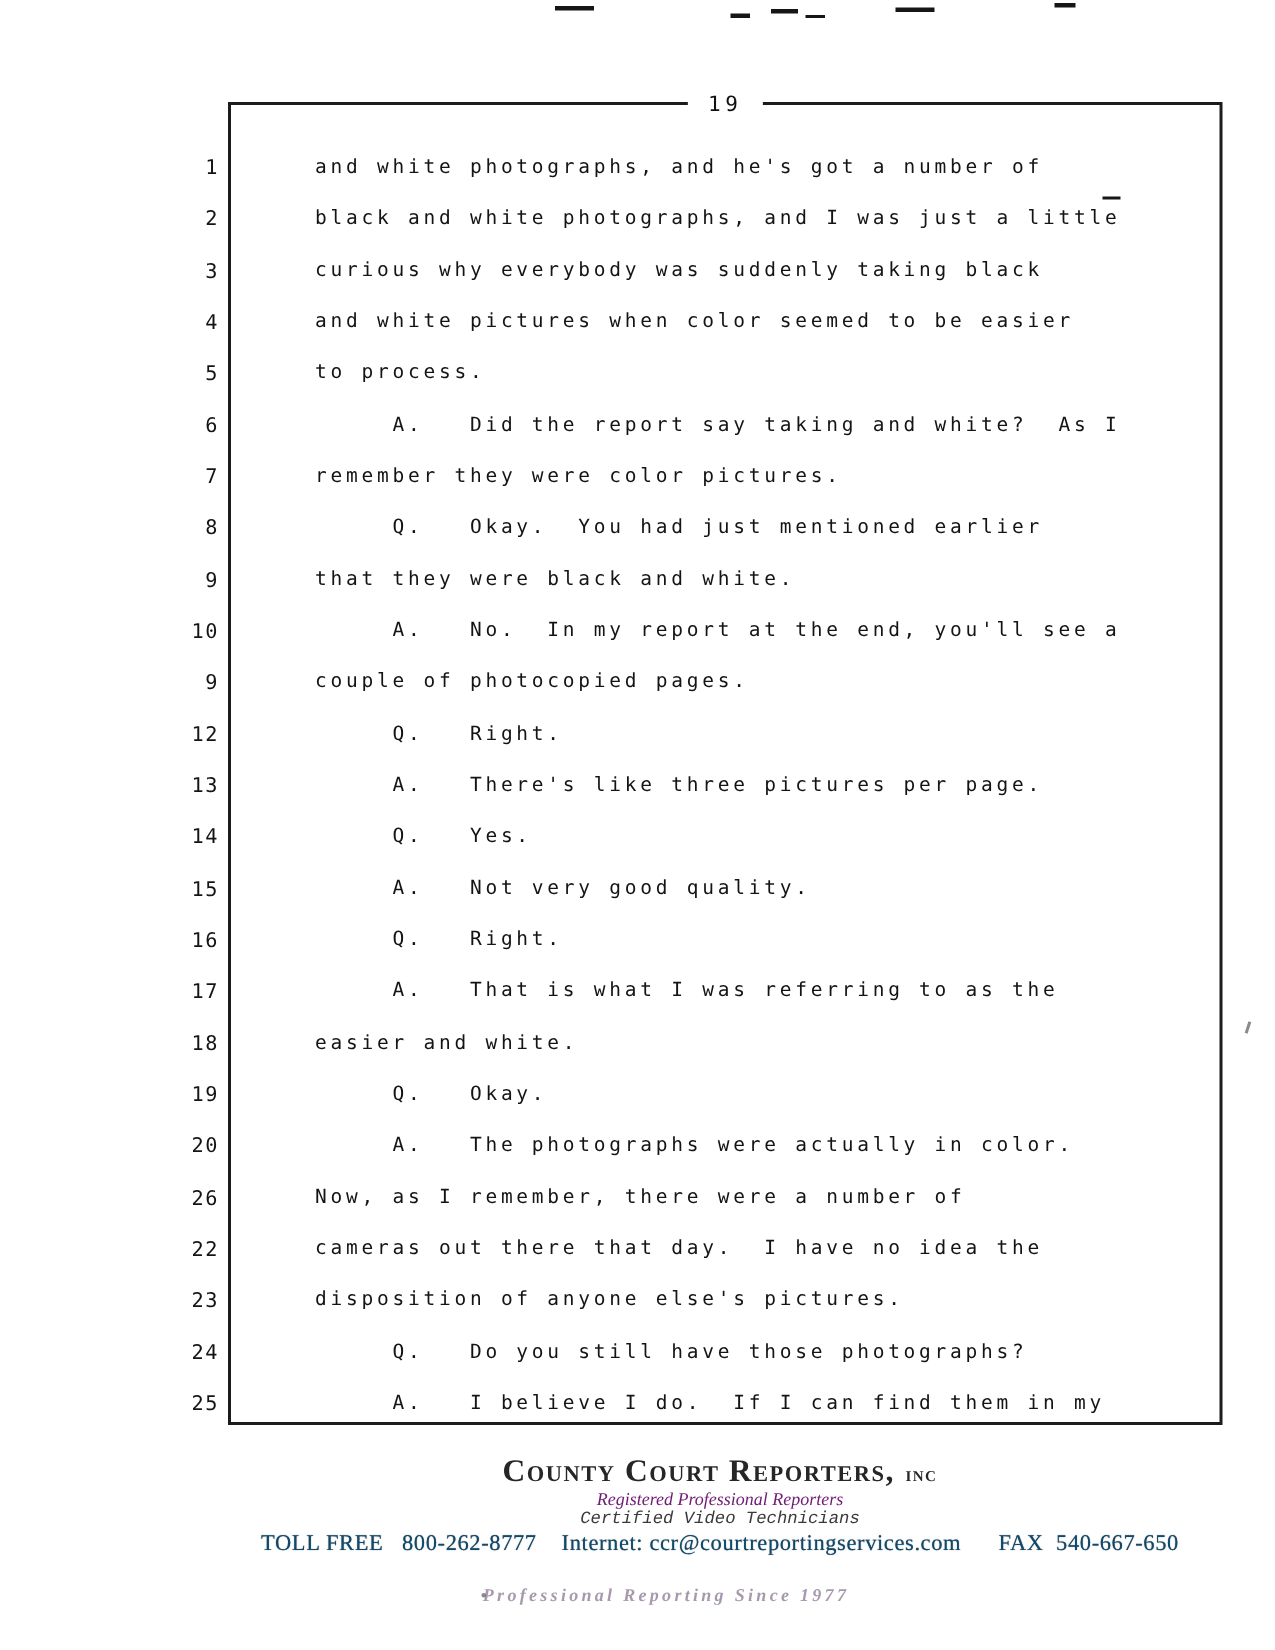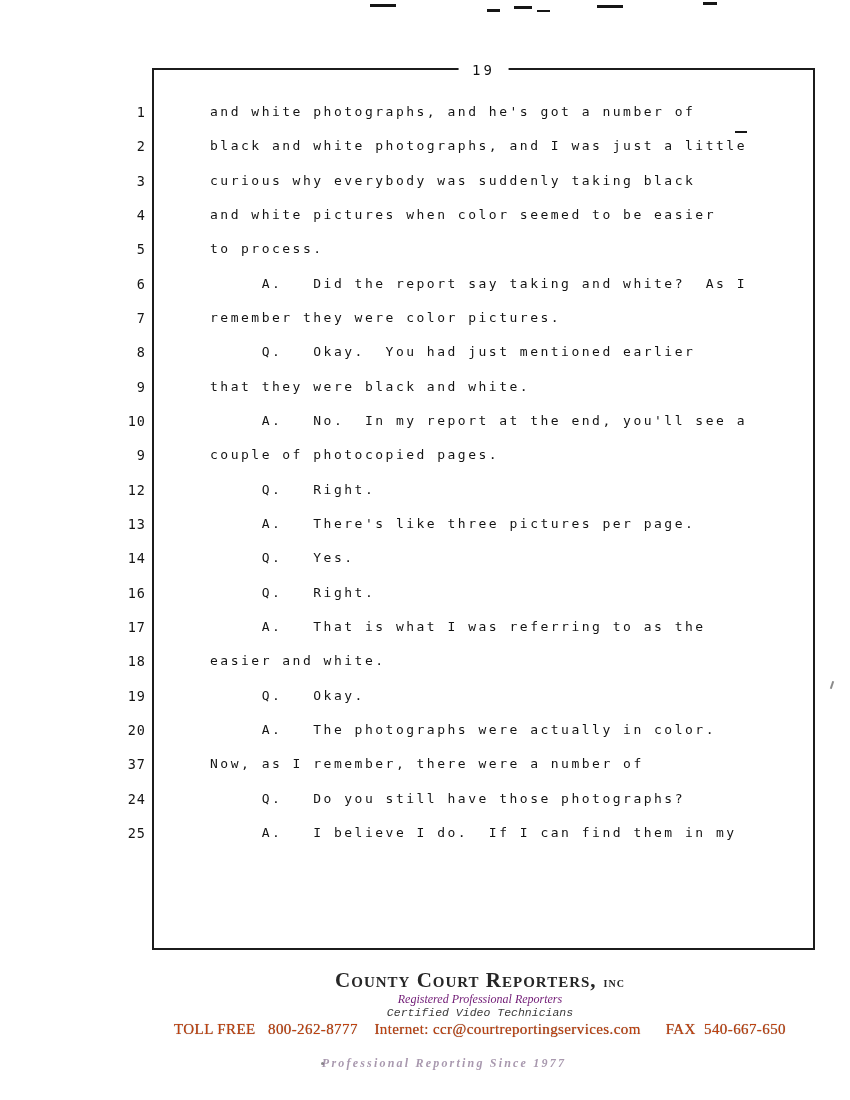--- a/index.html
+++ b/index.html
@@ -107,21 +107,21 @@
     font-family: Liberation Mono, monospace;
     font-style: italic;
     font-size: 11.5px;
     color: #3a3a3a;
   }
   .contact {
     top: 1021px;
     font-family: "Liberation Serif", serif;
     font-size: 15px;
     letter-spacing: 0.4px;
-    color: #c2410c;
+    color: #0c4a6e;
     white-space: pre;
     text-shadow: 0 0 0.7px rgba(70,65,65,0.8);
   }
   .bottom-note {
     position: absolute;
     left: 444px;
     top: 1056px;
     transform: translateX(-50%);
     font-family: "Liberation Serif", serif;
     font-style: italic;
@@ -217,20 +217,24 @@
     <div class="row">
       <span class="num">13</span>
       <span class="txt">     A.   There's like three pictures per page.</span>
     </div>
 
     <div class="row">
       <span class="num">14</span>
       <span class="txt">     Q.   Yes.</span>
     </div>
 
+    <div class="row">
+      <span class="num">15</span>
+      <span class="txt">     A.   Not very good quality.</span>
+    </div>
 
     <div class="row">
       <span class="num">16</span>
       <span class="txt">     Q.   Right.</span>
     </div>
 
     <div class="row">
       <span class="num">17</span>
       <span class="txt">     A.   That is what I was referring to as the</span>
     </div>
@@ -244,25 +248,33 @@
       <span class="num">19</span>
       <span class="txt">     Q.   Okay.</span>
     </div>
 
     <div class="row">
       <span class="num">20</span>
       <span class="txt">     A.   The photographs were actually in color.</span>
     </div>
 
     <div class="row">
-      <span class="num">37</span>
+      <span class="num">26</span>
       <span class="txt">Now, as I remember, there were a number of</span>
     </div>
 
-
+    <div class="row">
+      <span class="num">22</span>
+      <span class="txt">cameras out there that day.  I have no idea the</span>
+    </div>
+
+    <div class="row">
+      <span class="num">23</span>
+      <span class="txt">disposition of anyone else's pictures.</span>
+    </div>
 
     <div class="row">
       <span class="num">24</span>
       <span class="txt">     Q.   Do you still have those photographs?</span>
     </div>
 
     <div class="row">
       <span class="num">25</span>
       <span class="txt">     A.   I believe I do.  If I can find them in my</span>
     </div>

